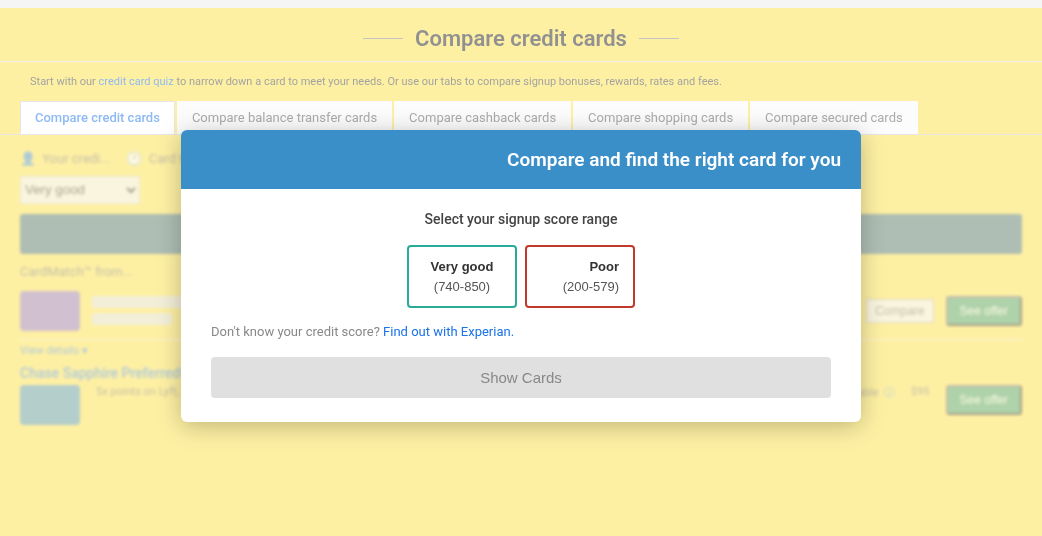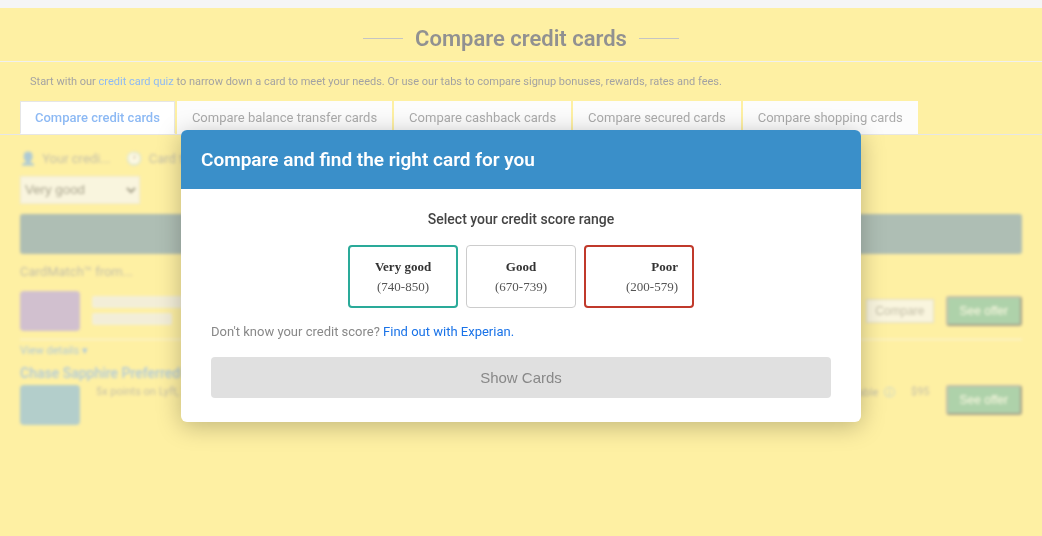--- a/index.html
+++ b/index.html
@@ -150,21 +150,21 @@
     .modal {
       background: #fff;
       border-radius: 6px;
       box-shadow: 0 4px 24px rgba(0,0,0,0.25);
       width: 680px;
       overflow: hidden;
     }
     .modal-header {
       background: #3a8fc9;
       color: #fff;
-      text-align: left;
+      text-align: right;
       padding: 18px 20px;
       font-size: 19px;
       font-weight: 600;
     }
     .modal-body {
       padding: 22px 30px 24px;
     }
     .modal-subtitle {
       text-align: center;
       font-size: 14px;
@@ -182,21 +182,20 @@
       border: 1.5px solid #ccc;
       background: #fff;
       padding: 10px 14px;
       border-radius: 4px;
       cursor: pointer;
       text-align: center;
       min-width: 110px;
       font-size: 13px;
       color: #333;
       line-height: 1.5;
-      font-family: Liberation Serif, serif;
     }
     .score-btn.selected-teal { border-color: #2aaa99; border-width: 2px; }
     .score-btn.selected-yellow { border-color: #e8c100; border-width: 2px; }
     .score-btn.selected-red { border-color: #c0392b; border-width: 2px; text-align: right; }
     .score-btn .score-label { font-weight: 600; display: block; }
     .score-btn .score-range { color: #555; font-size: 13px; }
 
     .find-score-link {
       text-align: left;
       font-size: 13px;
@@ -234,22 +233,22 @@
   </div>
 
   <p class="page-subtitle">
     <span>Start with our </span><a href="#">credit card quiz</a><span> to narrow down a card to meet your needs. Or use our tabs to compare signup bonuses, rewards, rates and fees.</span>
   </p>
 
   <div class="tabs-bar">
     <div class="tab-item active">Compare credit cards</div>
     <div class="tab-item">Compare balance transfer cards</div>
     <div class="tab-item">Compare cashback cards</div>
+    <div class="tab-item">Compare shopping cards</div>
     <div class="tab-item">Compare secured cards</div>
-    <div class="tab-item">Compare shopping cards</div>
   </div>
 
   <div class="bg-content">
     <div style="display:flex;gap:16px;align-items:center;margin-bottom:10px;">
       <div style="display:flex;align-items:center;gap:6px;font-size:13px;color:#555;">
         <span>👤</span>
         <span>Your credi...</span>
       </div>
       <div style="display:flex;align-items:center;gap:6px;font-size:13px;color:#555;">
         <span>🕐</span>
@@ -297,30 +296,26 @@
   </div>
 
   <div class="modal-overlay">
     <div class="modal">
 
       <div class="modal-header">
         <span>Compare and find the right card for you</span>
       </div>
 
       <div class="modal-body">
-        <div class="modal-subtitle">Select your credit score range</div>
+        <div class="modal-subtitle">Select your signup score range</div>
 
         <div class="credit-score-options">
           <button class="score-btn selected-teal">
             <span class="score-label">Very good</span>
             <span class="score-range">(740-850)</span>
-          </button>
-          <button class="score-btn">
-            <span class="score-label">Good</span>
-            <span class="score-range">(670-739)</span>
           </button>
           <button class="score-btn selected-red">
             <span class="score-label">Poor</span>
             <span class="score-range">(200-579)</span>
           </button>
         </div>
 
         <div class="find-score-link">
           <span>Don't know your credit score? </span><a href="#">Find out with Experian.</a>
         </div>

